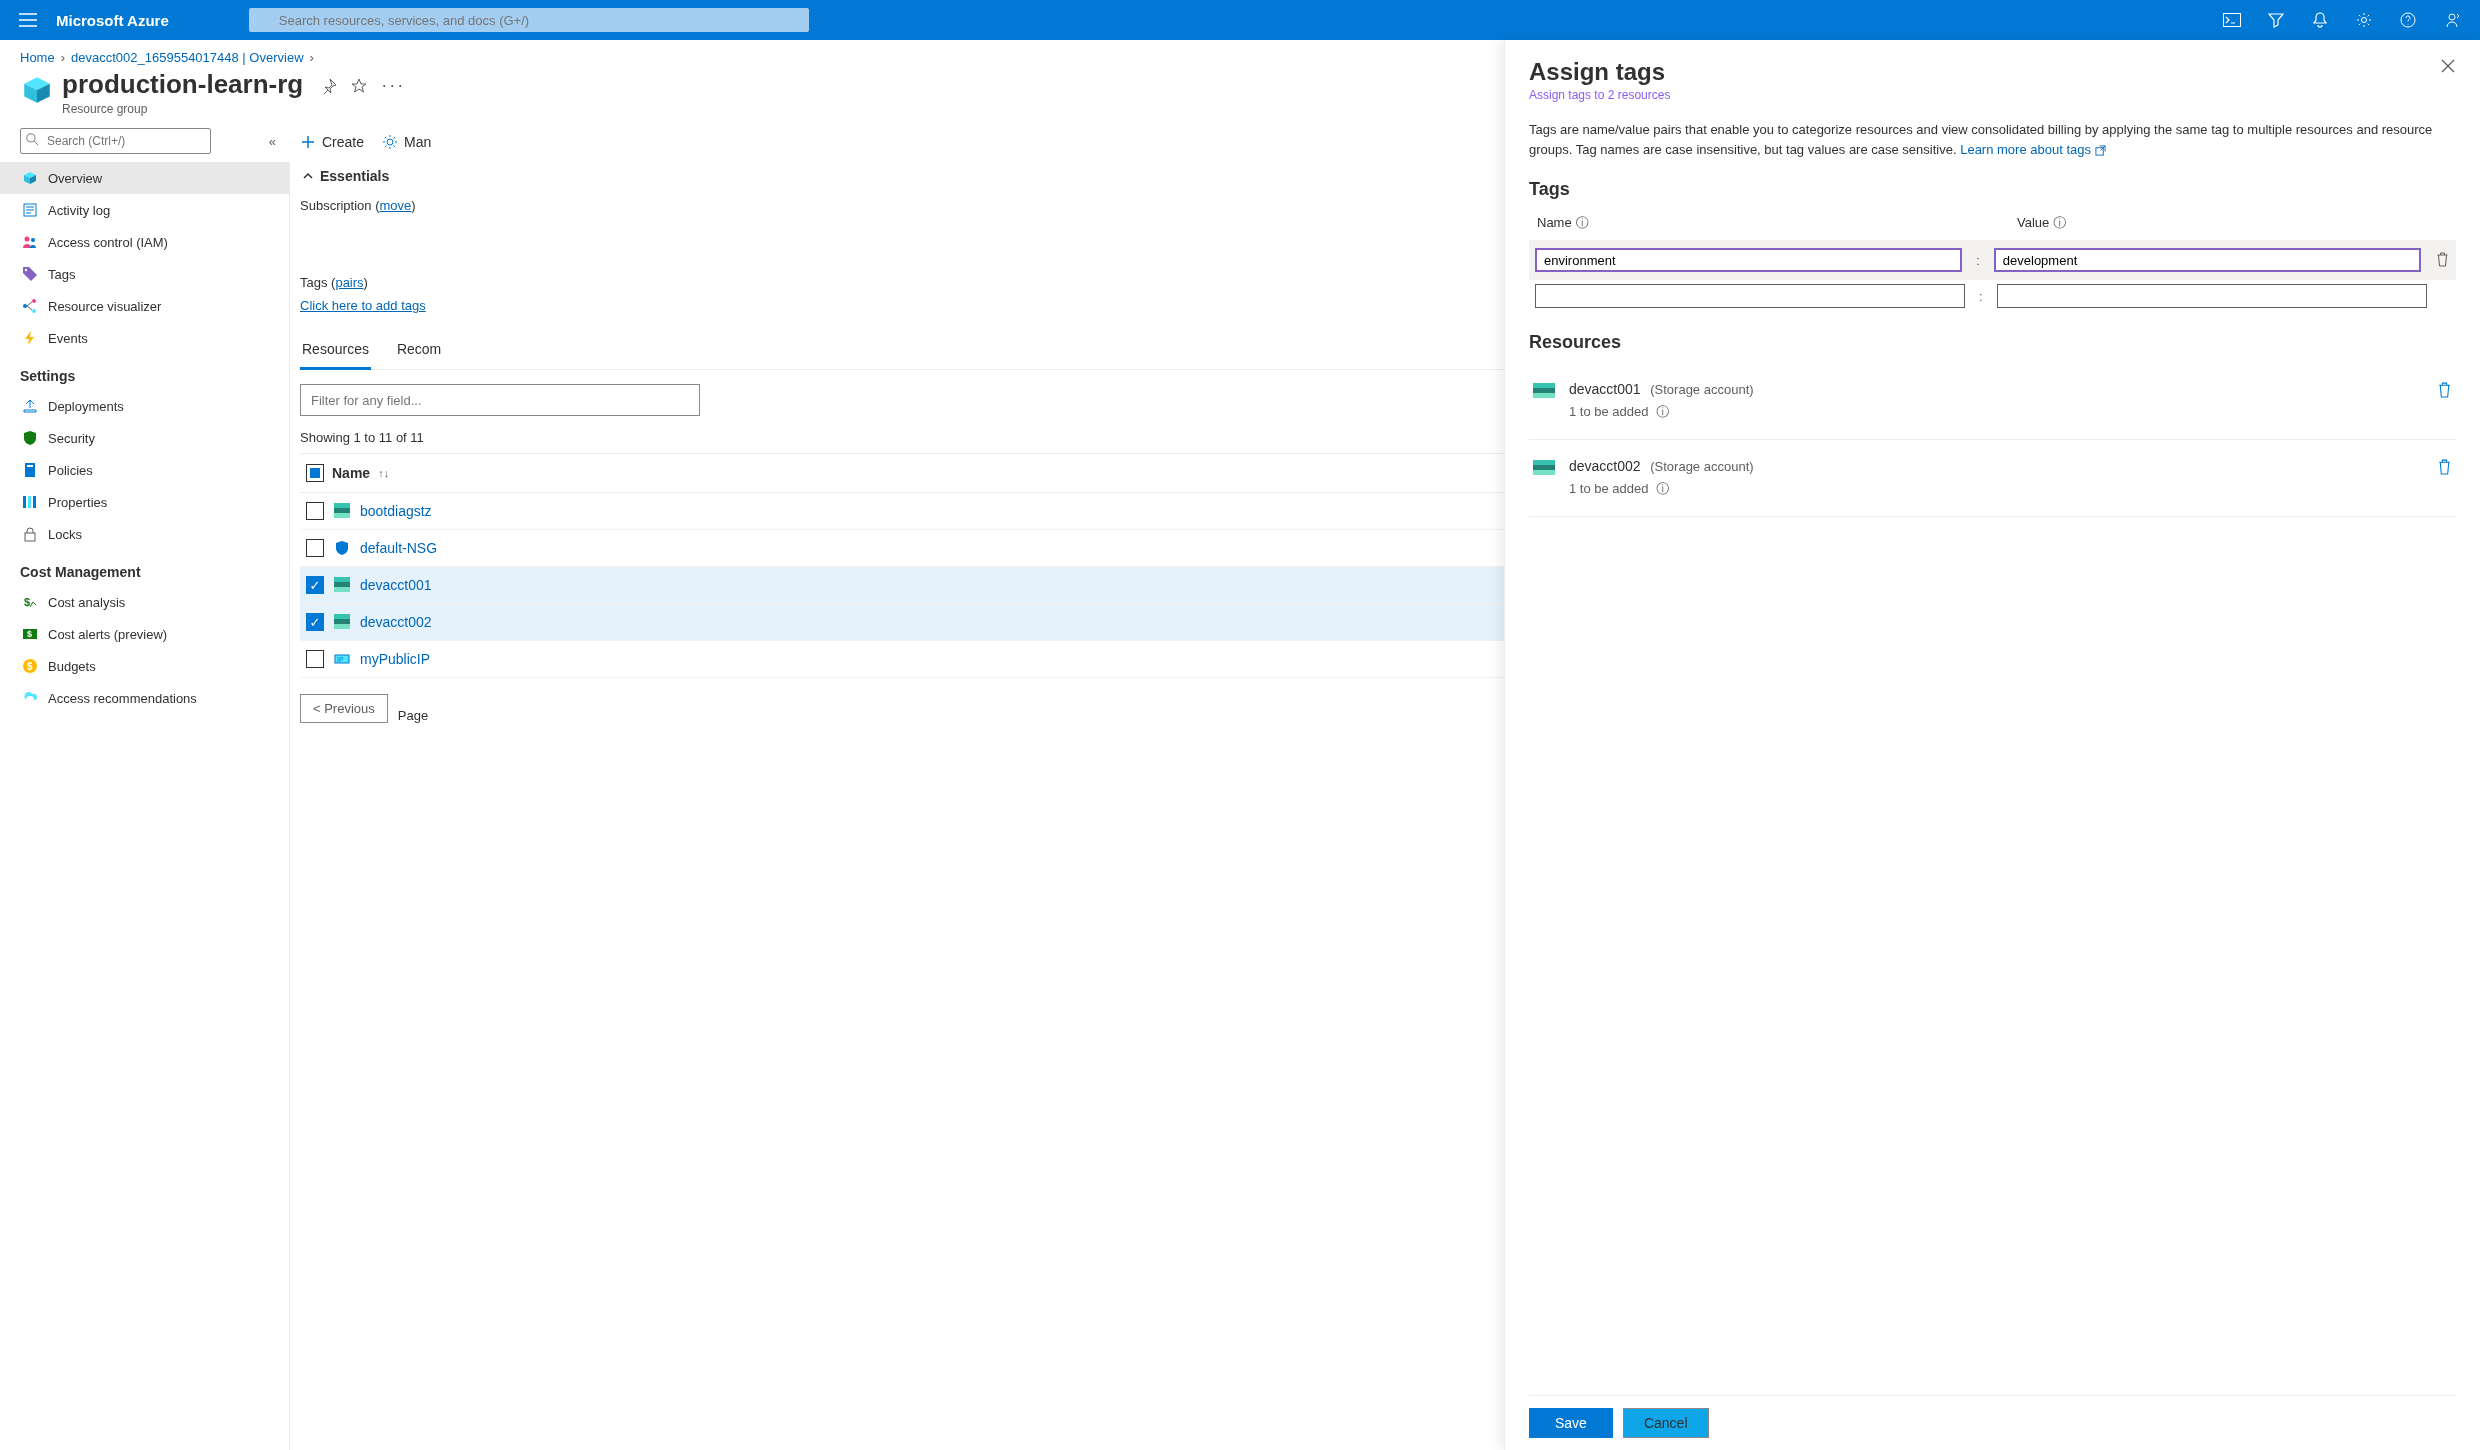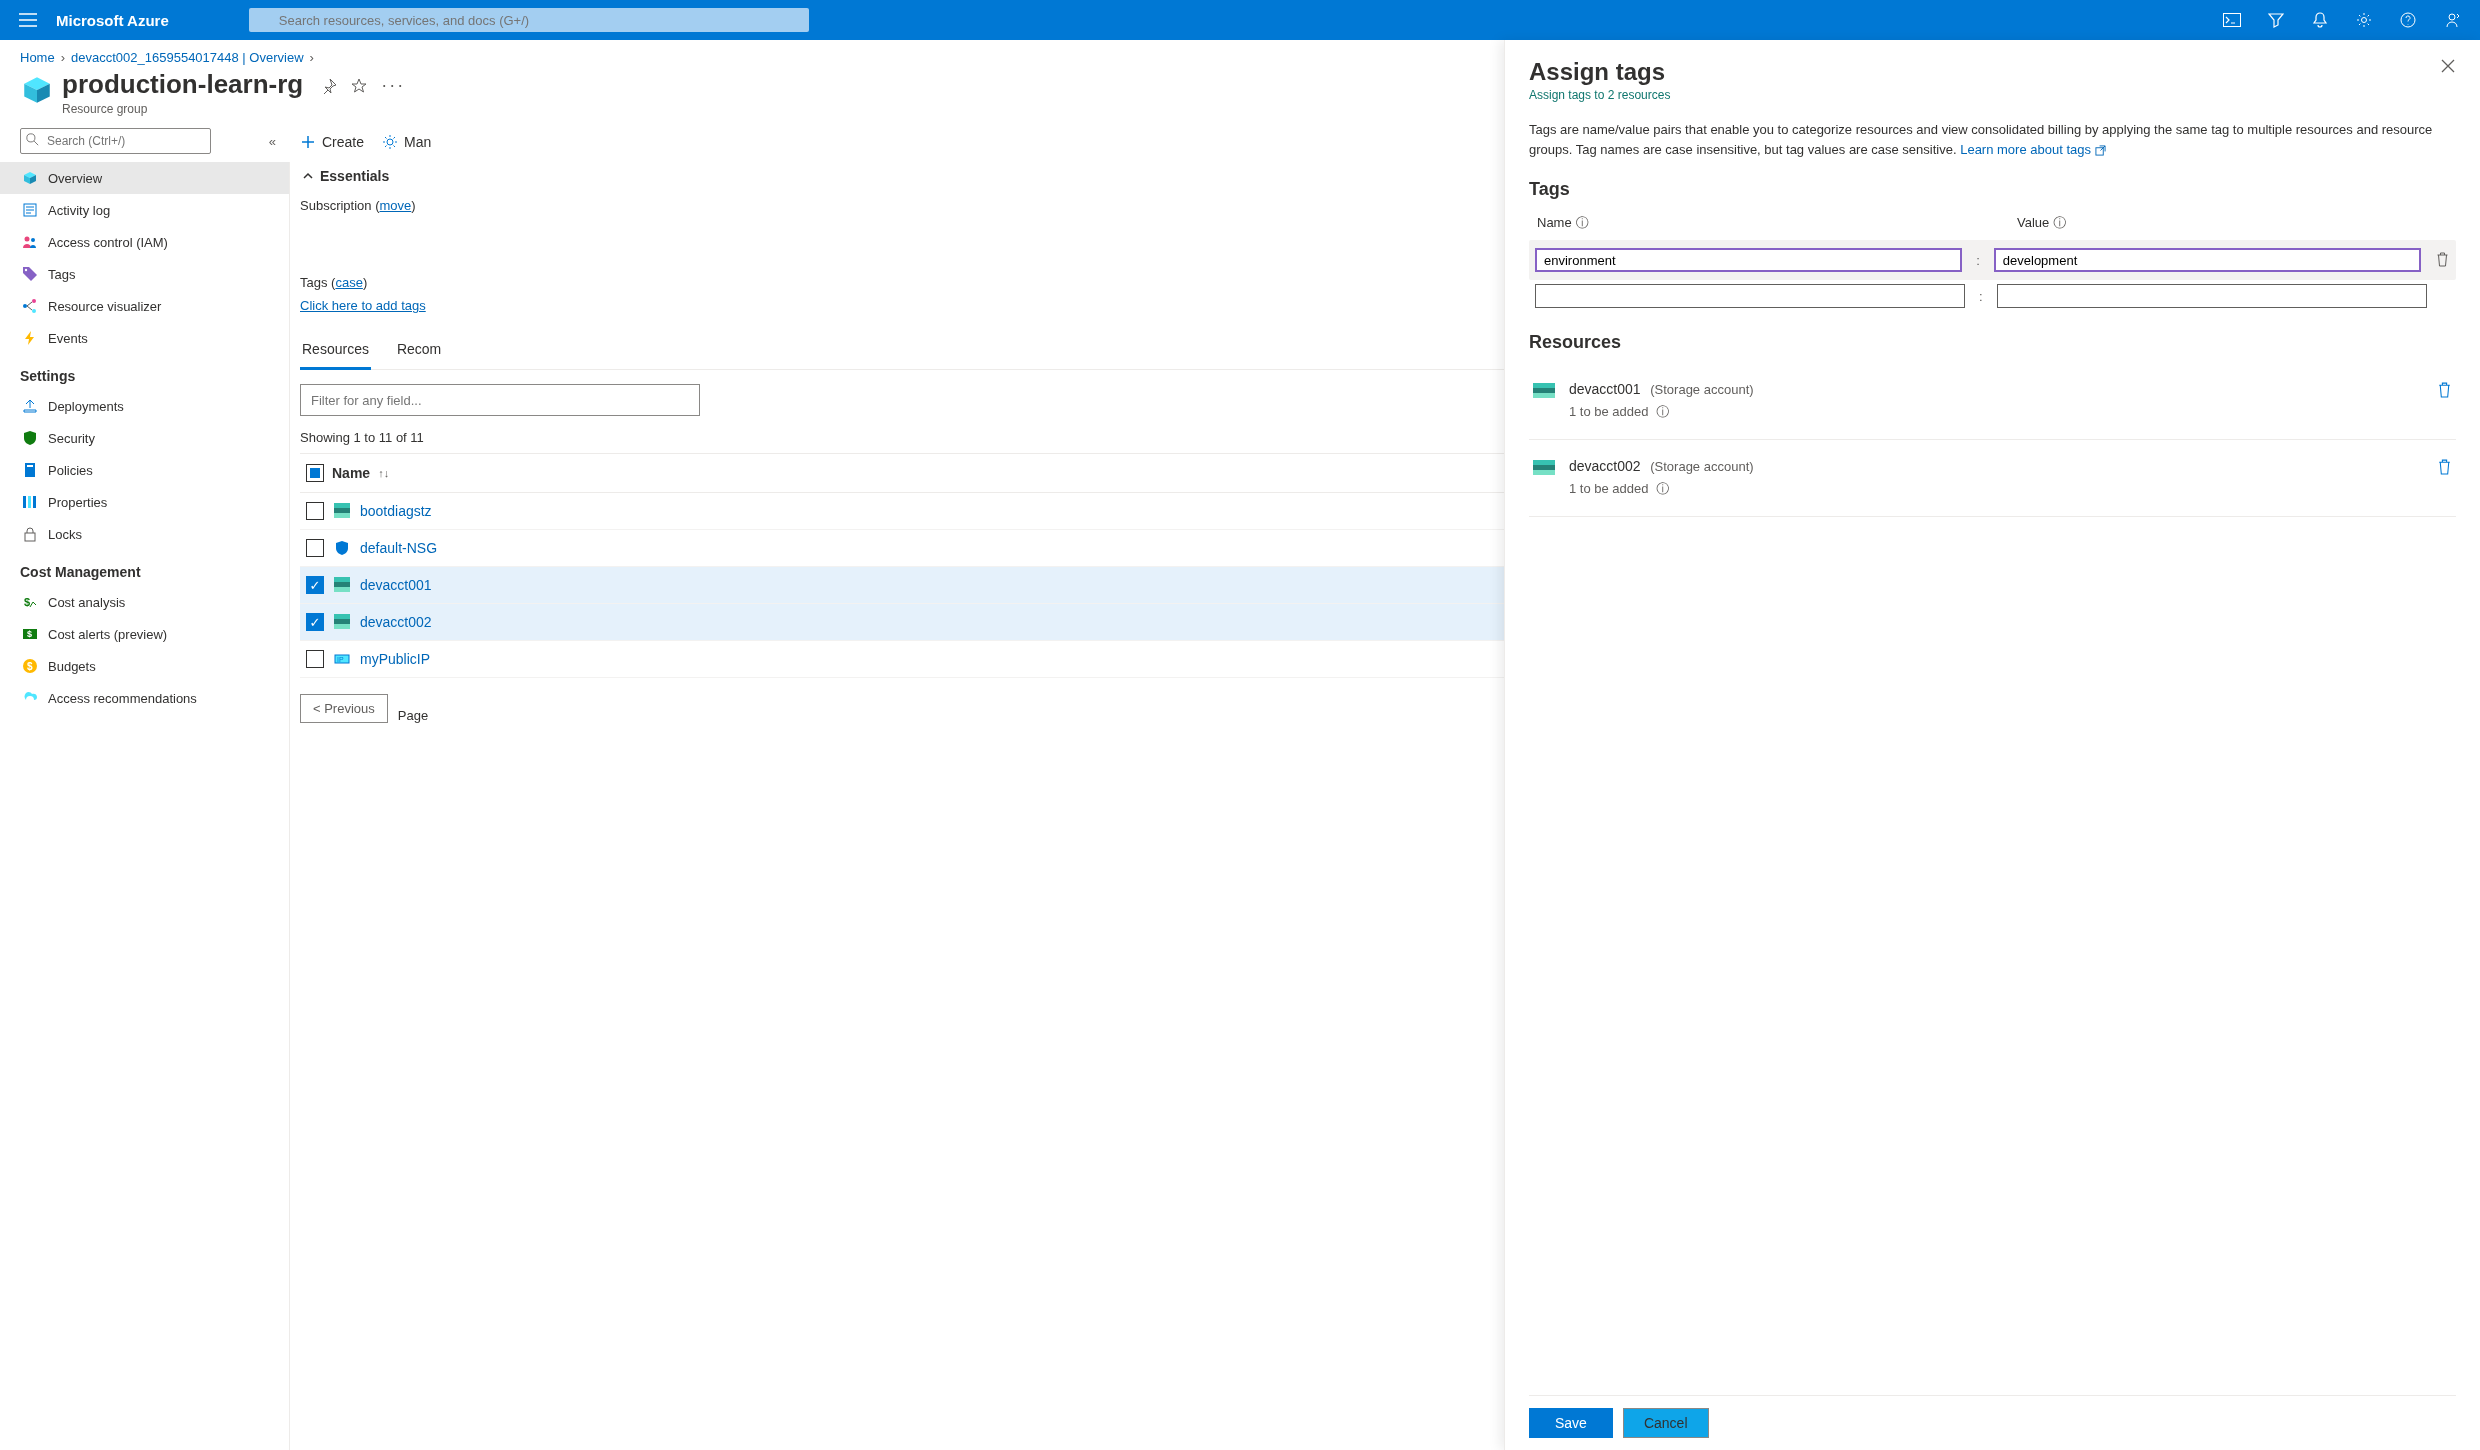--- a/index.html
+++ b/index.html
@@ -70,21 +70,21 @@
 .row.sel{ background:#e5f1fb;}
 .res-link{ color:#0067b8; cursor:pointer; font-size:14px;}
 .res-ico{ width:16px; height:16px; flex:0 0 16px;}
 .pager{ display:flex; align-items:flex-end; gap:10px; padding:16px 0;}
 .pager-btn{ border:1px solid #8a8886; background:#fff; color:#605e5c; padding:6px 12px; font-size:13px; cursor:pointer;}
 
 
 .panel { position: fixed; top: 40px; right: 0; bottom: 0; width: 976px; background:#fff; border-left:1px solid #edebe9; box-shadow: -4px 0 12px rgba(0,0,0,0.08); display:flex; flex-direction:column; padding: 18px 24px 0; }
 .panel-head { display:flex; justify-content:space-between;}
 .panel-title { font-size:24px; font-weight:600;}
-.panel-sub { font-size:12px; color:#0f766e; margin-top:2px;}
+.panel-sub { font-size:12px; color:#8b5cf6; margin-top:2px;}
 .close-x { cursor:pointer; color:#605e5c;}
 .panel-desc { font-size:13px; color:#323130; margin-top:18px; line-height:1.5;}
 .panel-h2{ font-size:18px; font-weight:600; margin-top:20px; margin-bottom:10px;}
 .tag-row-head{ display:flex; gap:20px; align-items:center; padding:4px 0 8px 8px;}
 .tag-col-name{ width:430px; font-size:13px;}
 .tag-col-val{ width:430px; font-size:13px;}
 .info-ico{ color:#605e5c; margin-left:4px;}
 .tag-row{ display:flex; gap:14px; align-items:center; padding:4px 6px;}
 .tag-input{ width:430px; height:24px; border:1px solid #605e5c; padding:0 8px; font-size:13px;}
 .tag-input.active{ border:1px solid #8661c5; box-shadow: 0 0 0 1px #8661c5 inset;}
@@ -366,21 +366,21 @@
     </div>
     <div class="essentials">
       <svg width="12" height="12" viewBox="0 0 12 12">
           <path d="M2 8l4-4 4 4" stroke="#323130" fill="none" stroke-width="1.5"></path>
         </svg>
       <span>Essentials</span>
     </div>
     <div class="kv"><span class="label">Subscription (</span><span class="link">move</span><span>)</span></div>
     <div style="height:24px;"></div>
     <div style="height:30px;"></div>
-    <div class="kv"><span>Tags (</span><span class="link">case</span><span>)</span></div>
+    <div class="kv"><span>Tags (</span><span class="link">pairs</span><span>)</span></div>
     <div class="kv"><span class="link">Click here to add tags</span></div>
 
     <div class="tabs">
       <div class="tab active">Resources</div>
       <div class="tab">Recom</div>
     </div>
 
     <input class="filter-input" placeholder="Filter for any field..." style="">
     <div class="showing">Showing 1 to 11 of 11</div>
 

